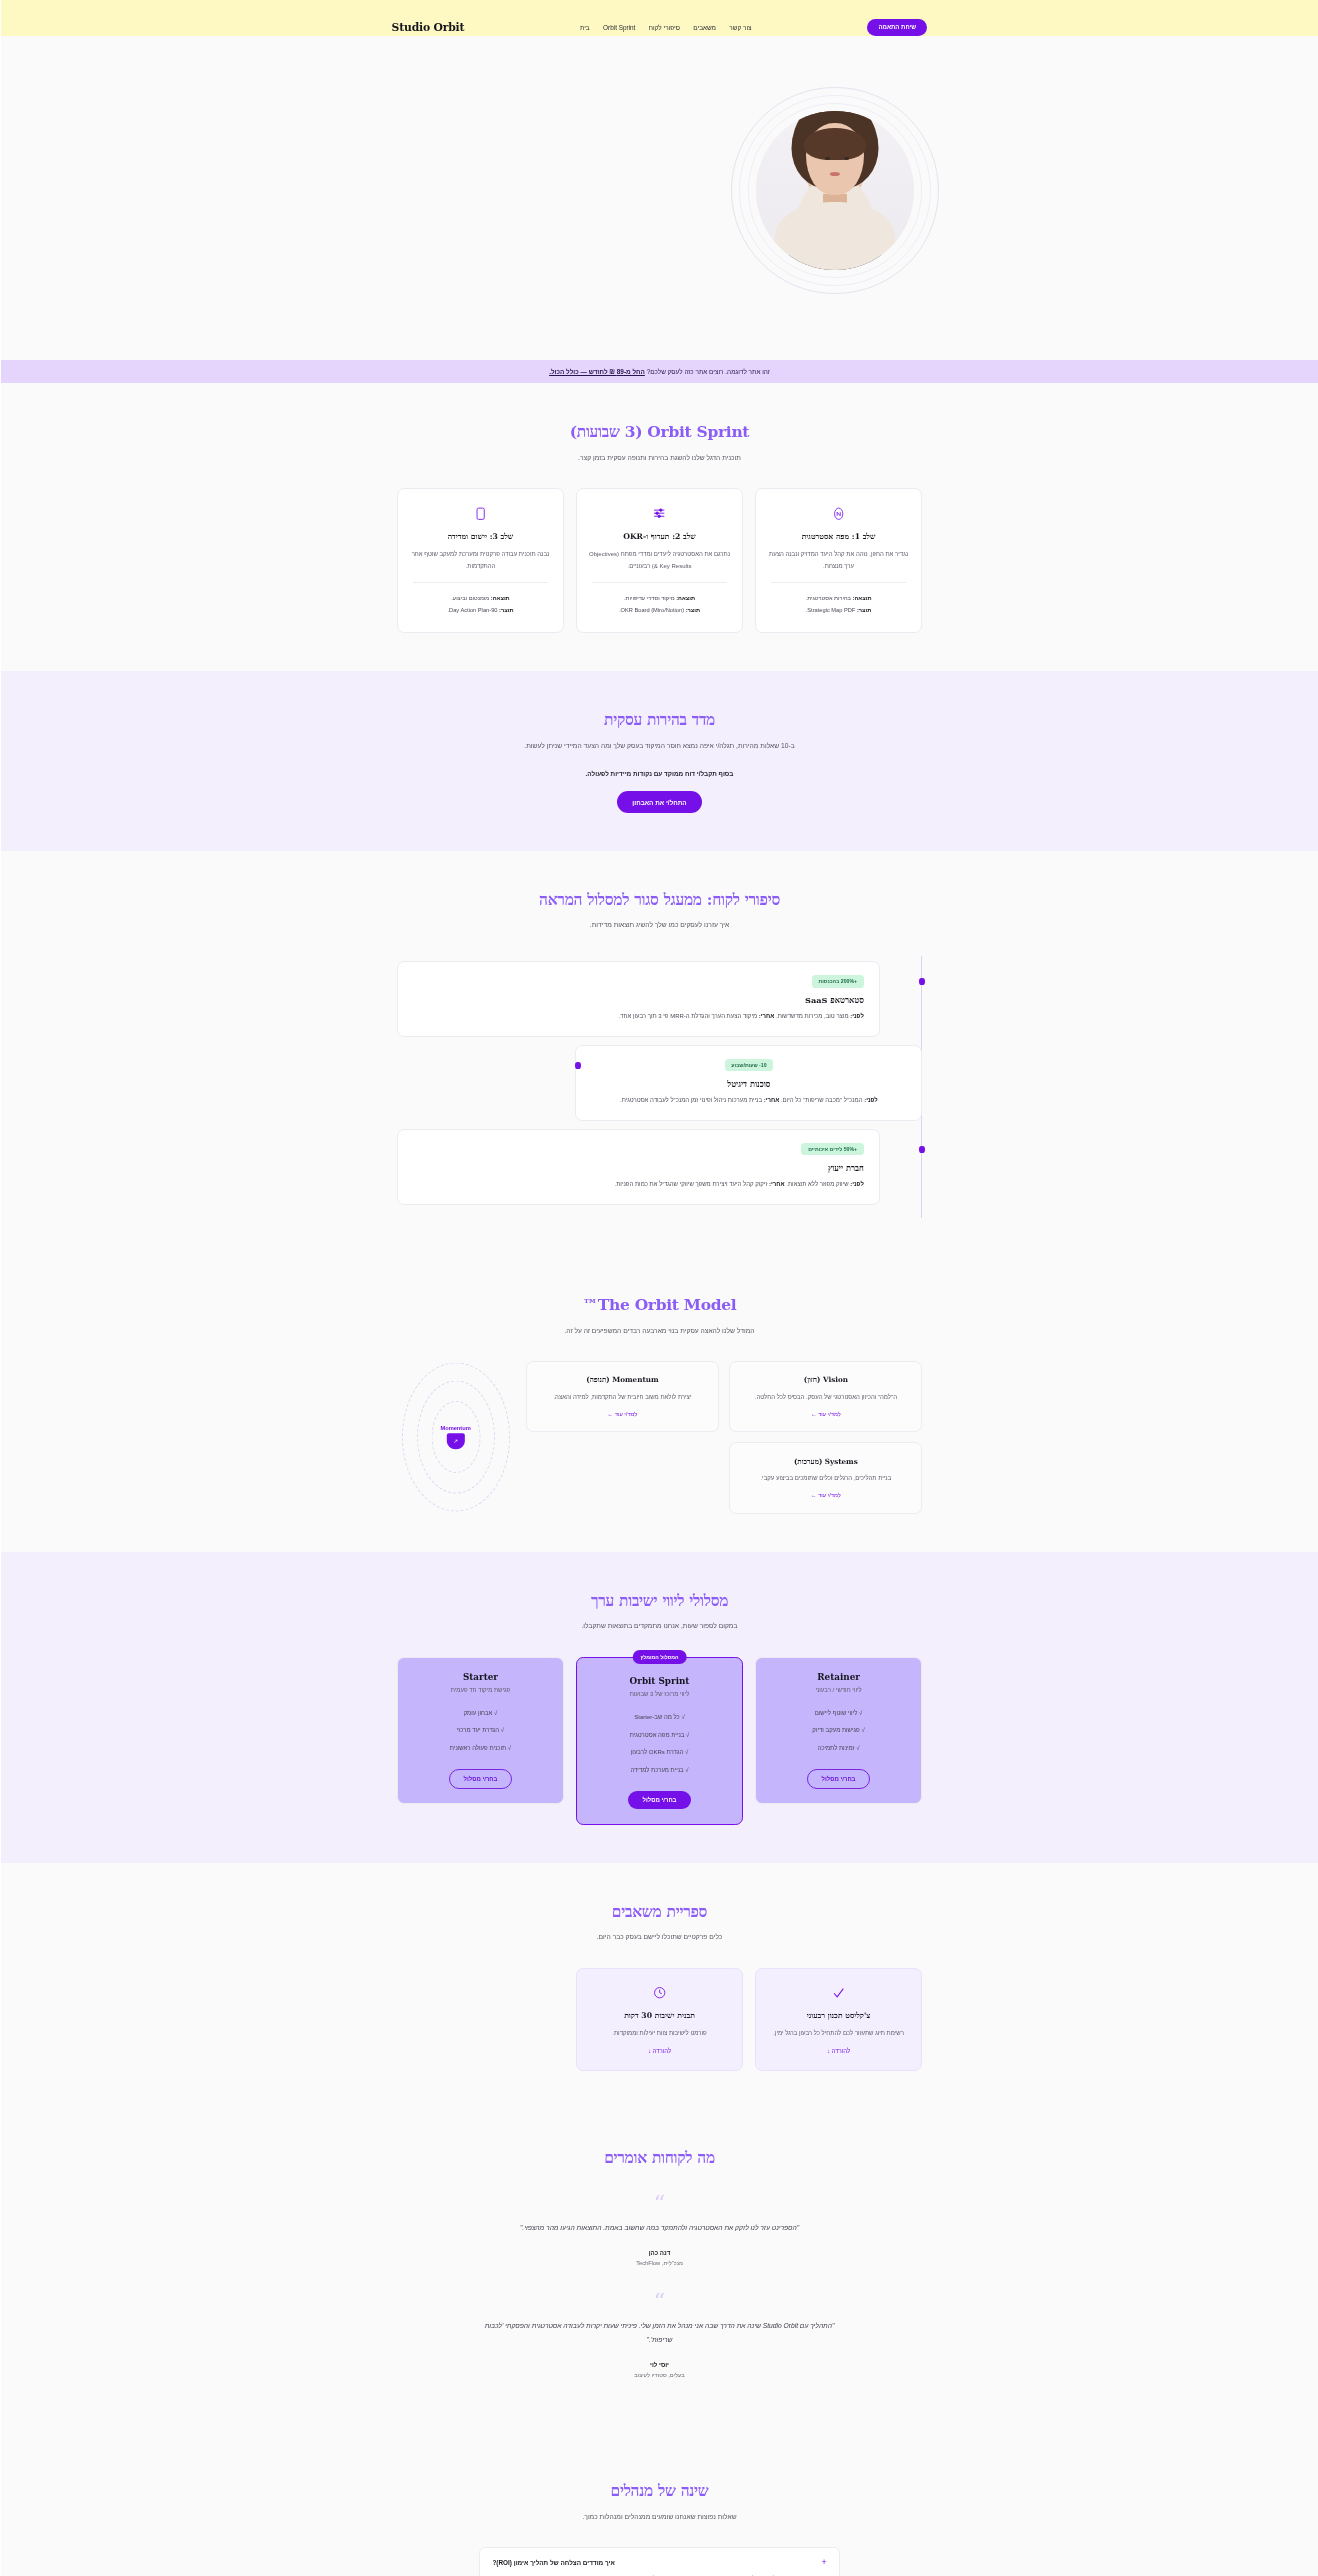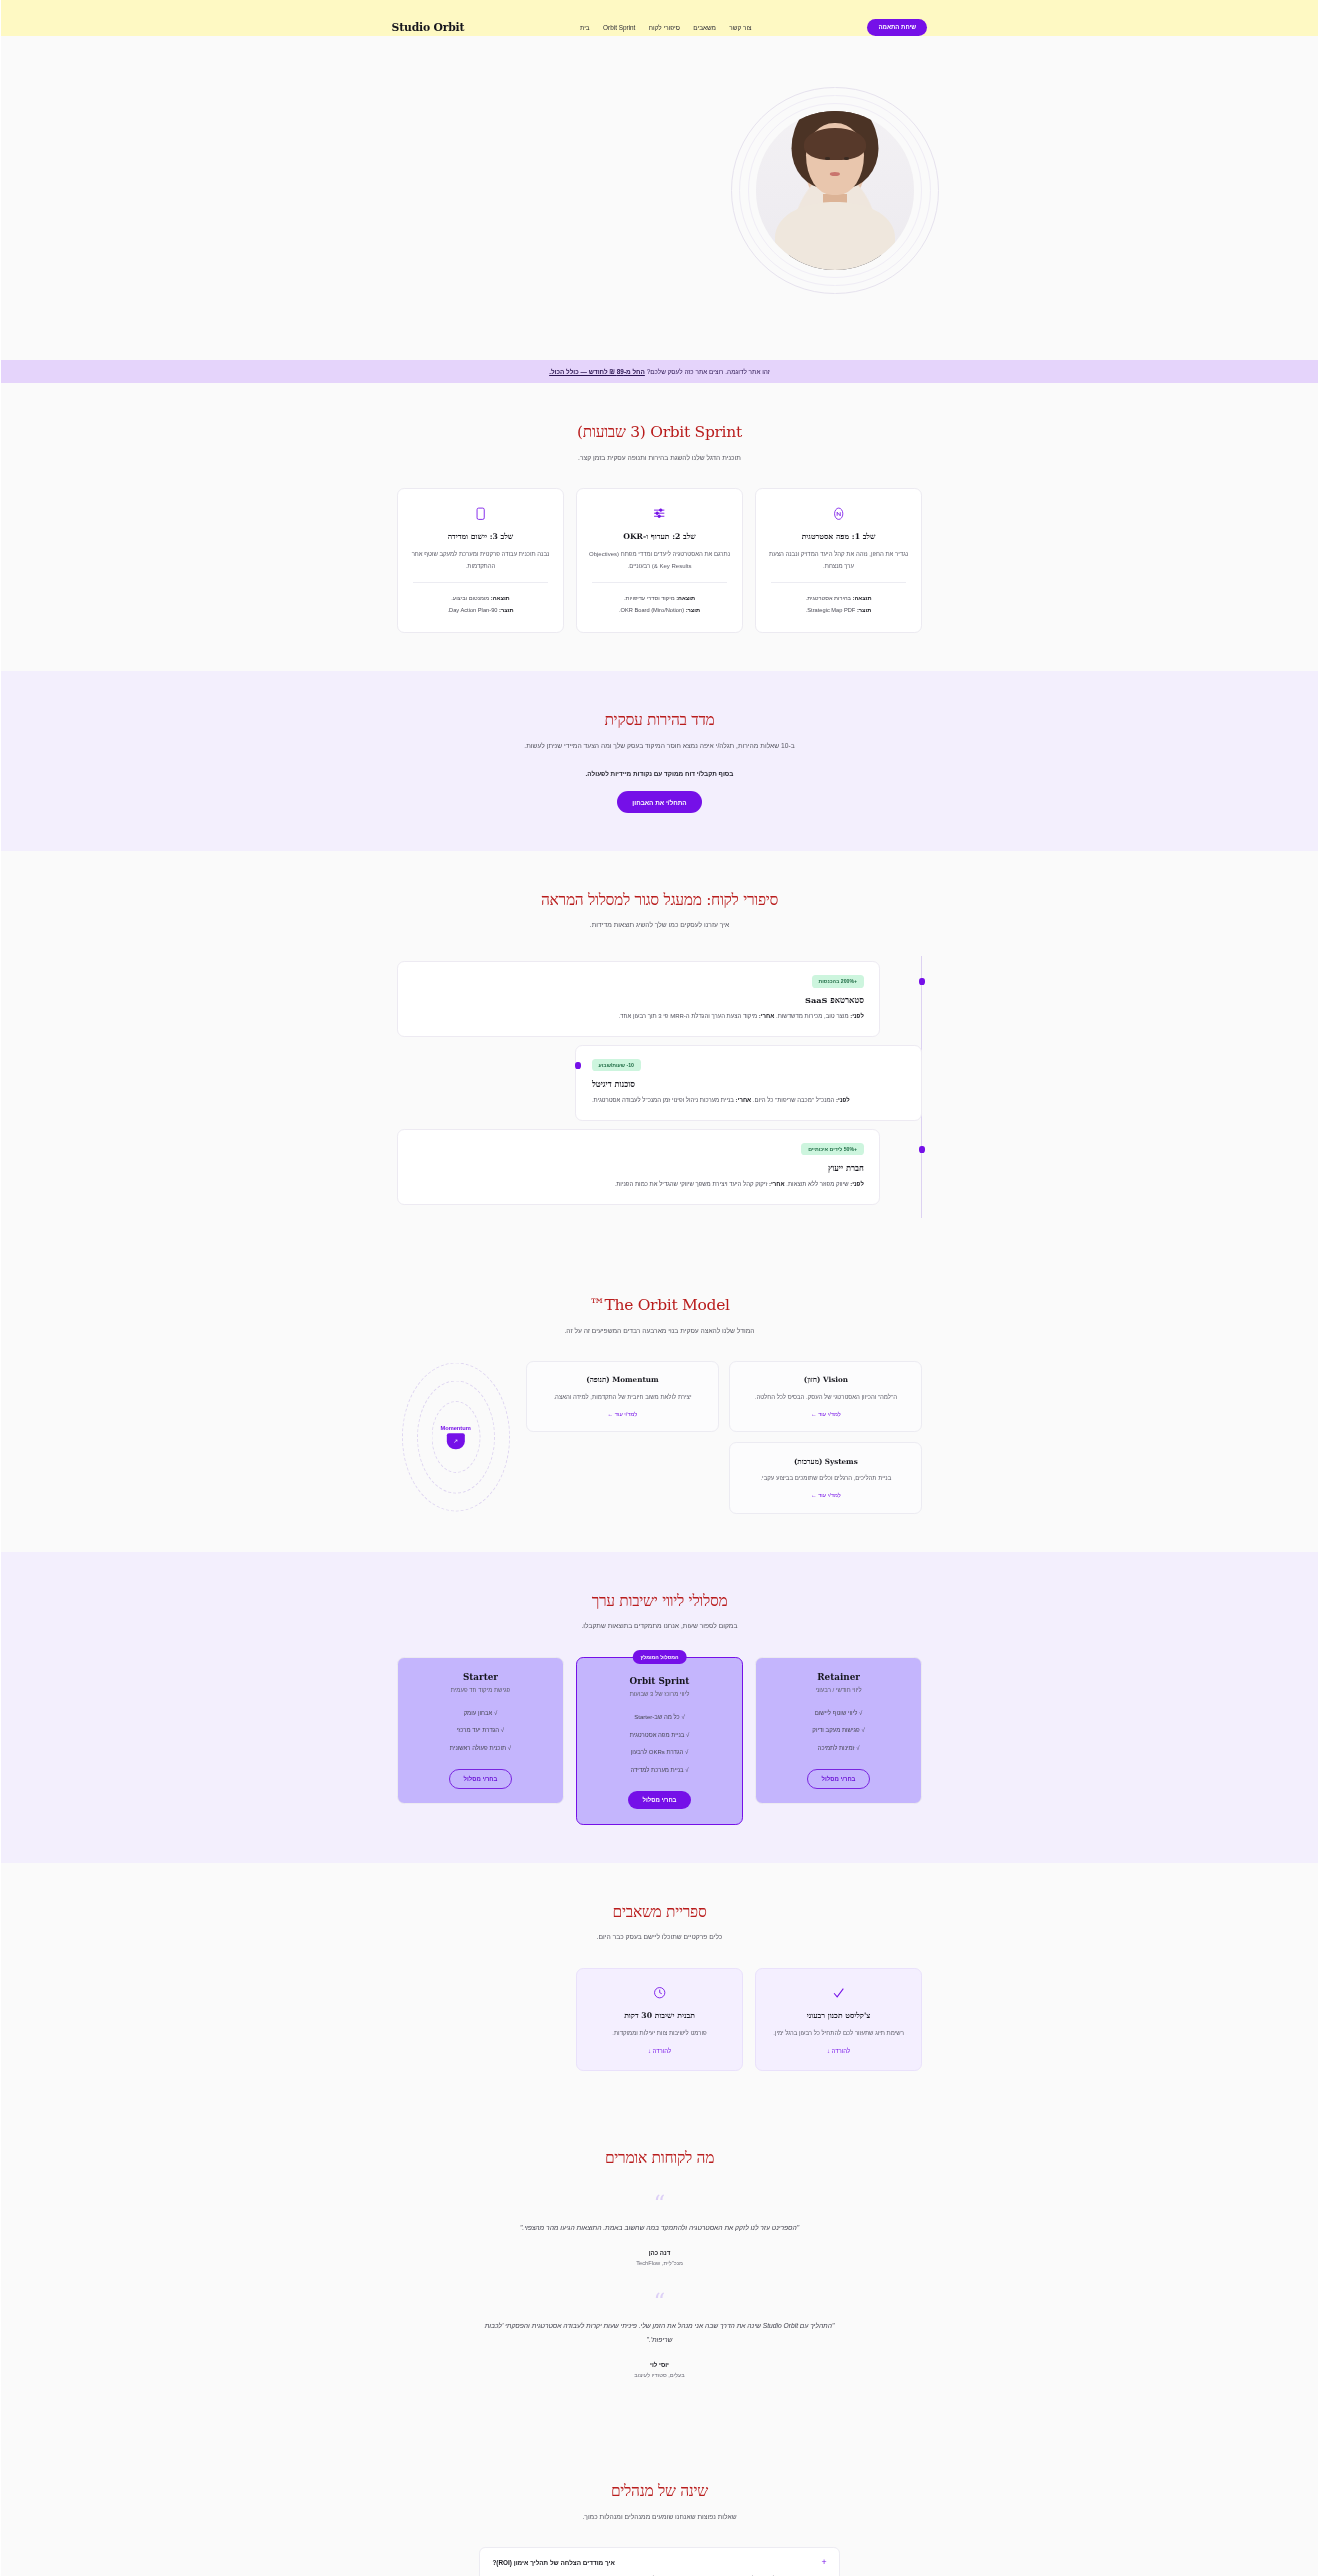--- a/index.html
+++ b/index.html
@@ -76,21 +76,21 @@
   
   .promo{background:#e5d4fb;padding:8.2px 0;text-align:center;}
   .promo p{font-size:6.4px;color:#2a1450;}
   .promo a{color:#2a1450;text-decoration:underline;font-weight:600;}
   
   section{padding:38px 0;}
   .sec-light{background:#fafafa;}
   .sec-lav{background:#f3effd;}
   .sec-head{text-align:center;margin-bottom:24px;}
   .sec-title{
-    font-family:"DejaVu Serif",serif;font-size:15.5px;font-weight:400;letter-spacing:-0.3px;color:#b91c1c;line-height:1.45;
+    font-family:"DejaVu Serif",serif;font-size:15.5px;font-weight:700;letter-spacing:-0.3px;color:#8b5cf6;line-height:1.45;
     max-width:289px;margin:0 auto;
   }
   .sec-sub{margin-top:8.2px;font-size:6.7px;color:#55555f;line-height:1.85;max-width:319px;margin-left:auto;margin-right:auto;}
   
   .grid3{display:grid;grid-template-columns:repeat(3,1fr);gap:11.3px;max-width:531px;margin:0 auto;}
   .card{
     background:#fff;border:0.5px solid #eceaf1;border-radius:7.2px;padding:15.5px 12.4px;text-align:center;
   }
   .card-icon{height:17.5px;margin-bottom:9.3px;display:flex;align-items:center;justify-content:center;color:#7510e8;}
   .card-title{font-family:"DejaVu Serif",serif;font-size:7.7px;font-weight:800;color:#16161d;margin-bottom:7.2px;}
@@ -103,21 +103,21 @@
   .center-btn{margin-top:14.4px;text-align:center;}
   
   .tl{position:relative;max-width:531px;margin:0 auto;padding:5.2px 0;}
   .tl-line{position:absolute;top:0;bottom:0;right:1px;width:0.8px;background:#ddd2f2;}
   .tl-item{position:relative;margin-bottom:8.2px;display:flex;}
   .tl-dot{position:absolute;right:-2.1px;top:17.5px;width:5.2px;height:6.2px;border-radius:50%;background:#7510e8;}
   .tl-card{
     background:#fff;border:0.5px solid #edeaf2;border-radius:7.2px;padding:13.4px 15.5px;width:92%;
   }
   .tl-item.left .tl-card{margin-right:auto;margin-left:0;text-align:right;}
-  .tl-item.right .tl-card{margin-right:0;margin-left:auto;width:66%;text-align:left;}
+  .tl-item.right .tl-card{margin-right:0;margin-left:auto;width:66%;text-align:center;}
   .tl-badge{display:inline-block;background:#cdf5de;color:#1e6b44;font-size:5.2px;font-weight:700;
     padding:3.1px 6.7px;border-radius:3.6px;margin-bottom:7.2px;}
   .tl-title{font-family:"DejaVu Serif",serif;font-size:8.2px;font-weight:800;color:#16161d;margin-bottom:6.2px;}
   .tl-text{font-size:6px;color:#4d4d59;line-height:1.9;}
   .tl-text b{color:#16161d;}
   
   .model-wrap{display:flex;gap:11.3px;max-width:531px;margin:0 auto;align-items:stretch;flex-direction:row;}
   .model-grid{display:grid;grid-template-columns:1fr 1fr;gap:10.3px;flex:1;}
   .mcard{background:#fcfcfd;border:0.5px solid #ecebf2;border-radius:7.2px;padding:13.4px 11.3px;text-align:center;}
   .mcard h4{font-family:"DejaVu Serif",serif;font-size:7.2px;font-weight:700;color:#16161d;margin-bottom:6.2px;}

